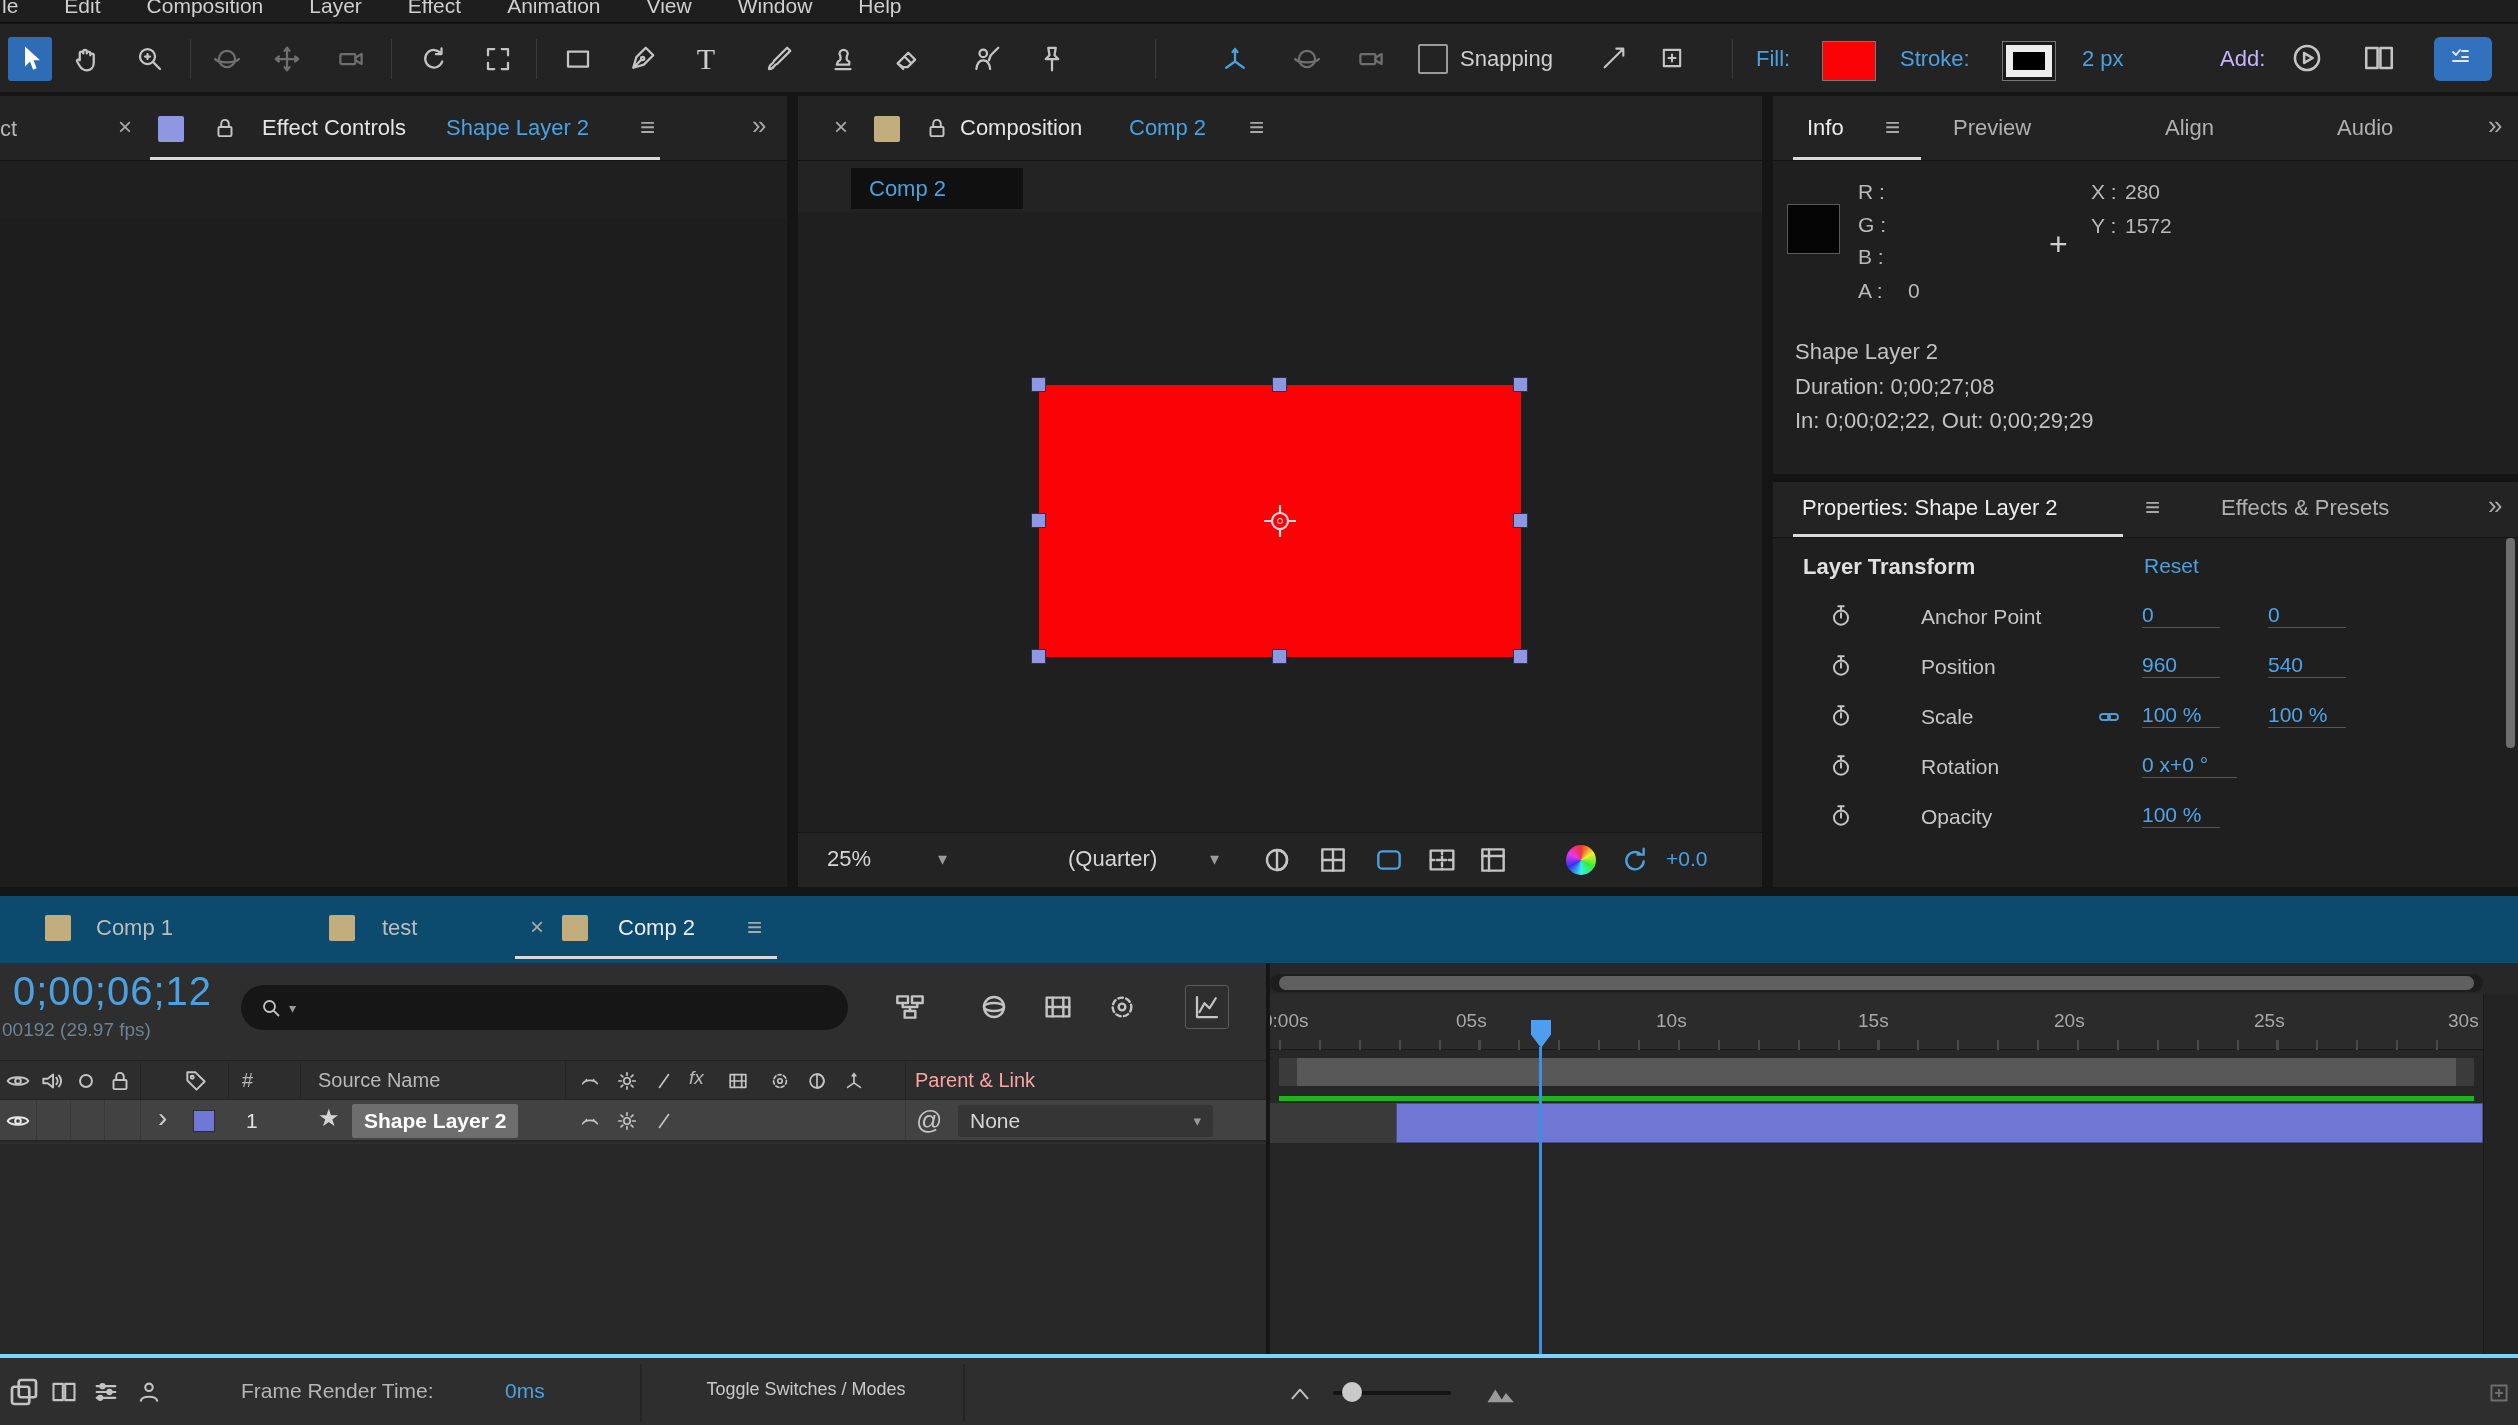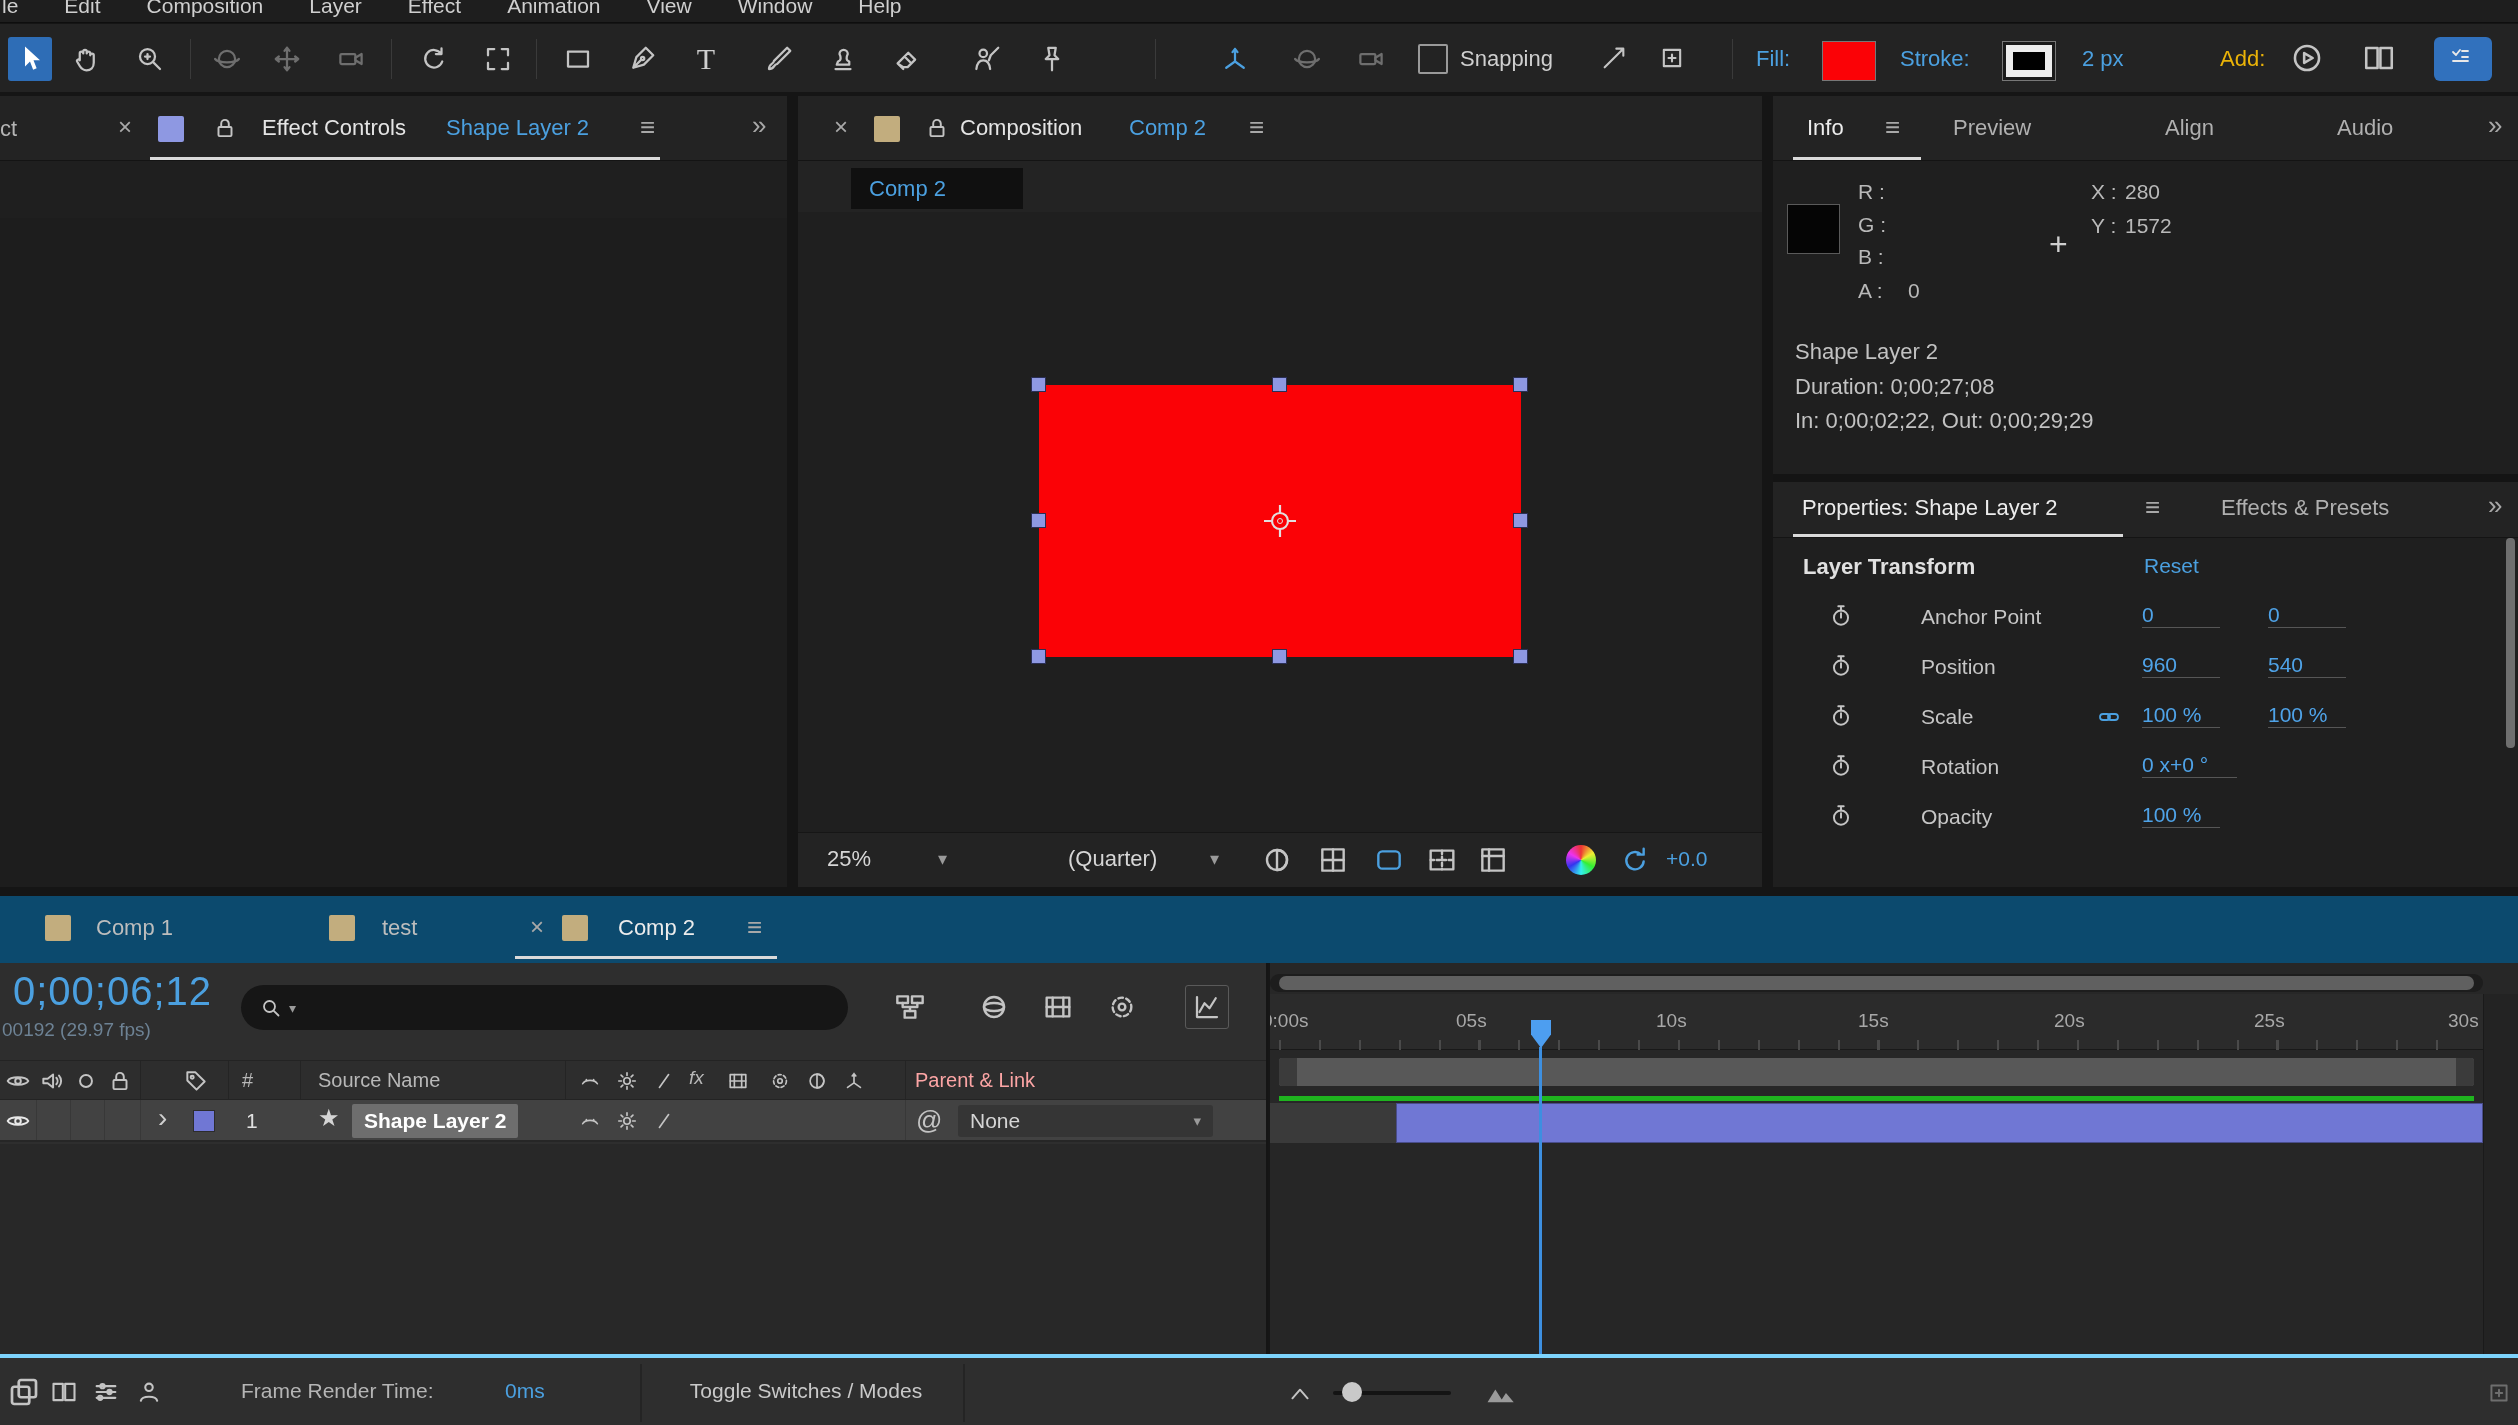--- a/index.html
+++ b/index.html
@@ -362,21 +362,21 @@
         <svg class="ic" width="28" height="28">
           <use href="#s-box-arrows"></use>
         </svg>
       </div>
     <div class="tsep" style="left:1732px"></div>
     <span class="p txt blue" style="left:1756px;top:22px;font-size:22px;">Fill:</span>
     <div class="swatch" style="left:1822px;background:#FB0206;"></div>
     <span class="p txt blue" style="left:1900px;top:22px;font-size:22px;">Stroke:</span>
     <div class="swatch" style="left:2002px;background:#000;box-shadow:inset 0 0 0 3px #1a1a1a, inset 0 0 0 10px #ededed;"></div>
     <span class="p txt blue" style="left:2082px;top:22px;font-size:22px;text-align:center;">2 px</span>
-    <span class="p txt" style="left:2220px;top:22px;font-size:22px;color:#eab308;">Add:</span>
+    <span class="p txt" style="left:2220px;top:22px;font-size:22px;color:#c4b5fd;">Add:</span>
     <div class="p" style="left:2290px;top:17px;">
         <svg class="ic" width="34" height="34">
           <use href="#s-playc"></use>
         </svg>
       </div>
     <div class="p" style="left:2362px;top:17px;">
         <svg class="ic" width="34" height="34">
           <use href="#s-panels"></use>
         </svg>
       </div>
@@ -800,21 +800,21 @@
     <div class="rowicon" style="left:133px;top:18px;width:32px;height:32px;">
         <svg class="ic" width="28" height="28">
           <use href="#s-person"></use>
         </svg>
       </div>
 
     <span class="p txt" style="left:241px;top:21px;font-size:21px;color:#b5b5b5;">Frame Render Time:</span>
     <span class="p txt blue" style="left:505px;top:21px;font-size:21px;">0ms</span>
 
     <div class="vsep" style="left:640px;top:6px;height:58px;"></div>
-    <span class="p txt" style="left:648px;top:21px;width:316px;text-align:center;font-size:21px;color:#c9c9c9;display:inline-block;">Toggle Switches / Modes</span>
+    <span class="p txt" style="left:648px;top:21px;width:316px;text-align:center;font-size:18px;color:#c9c9c9;display:inline-block;">Toggle Switches / Modes</span>
     <div class="vsep" style="left:963px;top:6px;height:58px;"></div>
 
     <div class="rowicon" style="left:1286px;top:22px;width:28px;height:28px;">
         <svg class="ic" width="26" height="26">
           <use href="#s-chevup"></use>
         </svg>
       </div>
     <div class="p" style="left:1333px;top:33px;width:118px;height:4px;background:#141414;border-radius:2px;"></div>
     <div class="p" style="left:1342px;top:24px;width:20px;height:20px;border-radius:50%;background:#c9c9c9;"></div>
     <div class="rowicon" style="left:1483px;top:17px;width:36px;height:36px;">

